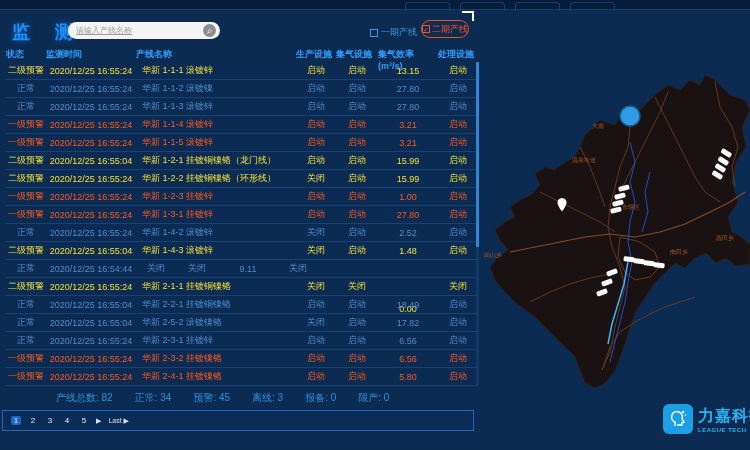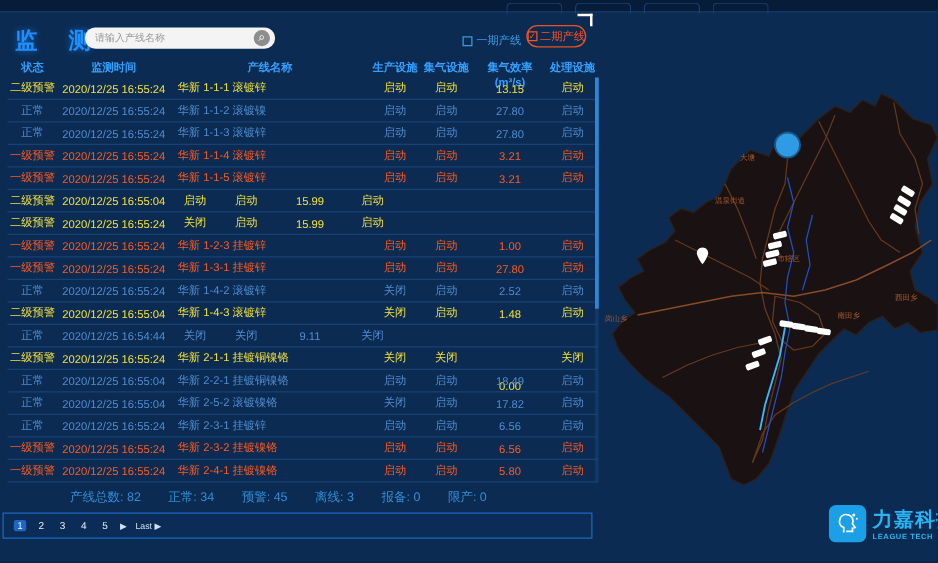--- a/index.html
+++ b/index.html
@@ -7,31 +7,31 @@
   .app { position:relative; width:750px; height:450px; background:#0b2b52; overflow:hidden; }
 
   
   .topstrip { position:absolute; left:0; top:0; width:750px; height:10px; background:#061c38; border-bottom:1px solid #13406e; }
   .toptabs { position:absolute; left:405px; top:2px; display:flex; gap:10px; }
   .toptab { width:45px; height:9px; border:1px solid #1b4f8f; border-bottom:none; border-radius:4px 4px 0 0; opacity:.7; }
 
   
   .title { position:absolute; left:12px; top:20px; font-size:18px; font-weight:bold; color:#1f8fff; letter-spacing:10px; text-shadow:0 0 6px rgba(31,143,255,.6); }
   .search { position:absolute; left:68px; top:22px; width:152px; height:17px; background:#f4f4f4; border-radius:9px; display:flex; align-items:center; padding:0 4px 0 8px; }
-  .search .ph { flex:1; font-size:8px; color:#9a9a9a; overflow:hidden; white-space:nowrap; }
+  .search .ph { flex:1; font-size:8px; color:#9a9a9a; overflow:hidden; white-space:nowrap;text-decoration:underline; }
   .search .mag { width:13px; height:13px; border-radius:50%; background:#8d8d8d; color:#fff; font-size:10px; line-height:13px; text-align:center; }
   .phase1 { position:absolute; left:370px; top:26px; display:flex; align-items:center; gap:3px; font-size:9px; color:#3a9bdf; cursor:pointer; }
   .phase1 .cb { width:8px; height:8px; border:1px solid #3a9bdf; background:transparent; }
   .phase2 { position:absolute; left:421px; top:20px; width:48px; height:18px; border:1px solid #e8531e; border-radius:10px; display:flex; align-items:center; justify-content:center; gap:2px; font-size:9px; color:#ff5122; cursor:pointer; }
   .phase2 .chk { width:8px; height:8px; border:1px solid #ff5122; font-size:7px; line-height:8px; text-align:center; color:#ff5122; }
   .corner { position:absolute; left:462px; top:11px; width:12px; height:10px; border-top:2px solid #fff; border-right:2px solid #fff; }
 
   
   .thead { position:absolute; left:6px; top:48px; width:472px; height:14px; display:flex; }
-  .thead .hc { font-size:9px; font-weight:bold; color:#33a0ff; text-align:center; }
+  .thead .hc { font-size:9px; font-weight:bold; color:#33a0ff; text-align:left; }
   .rows { position:absolute; left:6px; top:62px; width:472px; height:324px; }
   .row { display:flex; height:18px; align-items:center; border-bottom:1px solid rgba(45,110,185,.35); cursor:pointer; }
   .row .c { font-size:9px; text-align:center; white-space:nowrap; overflow:hidden; }
   .row .c.name { text-align:left; padding-left:6px; }
   .row.normal { color:#4f8cd0; }
   .row.warn2  { color:#f2e03a; }
   .row.warn1  { color:#ff5a1e; }
   .scrollbar { position:absolute; left:476px; top:62px; width:3px; height:324px; background:rgba(25,70,125,.5); }
   .scrollbar .thumb { position:absolute; left:0; top:0; width:3px; height:185px; background:#2e86d6; }
 
@@ -143,28 +143,30 @@
         <div class="c" style="width: 90px;">2020/12/25 16:55:24</div>
         <div class="c name" style="width: 160px;">华新 1-1-5 滚镀锌</div>
         <div class="c" style="width: 40px;">启动</div>
         <div class="c" style="width: 42px;">启动</div>
         <div class="c" style="width: 60px;">3.21</div>
         <div class="c" style="width: 40px;">启动</div>
       </div>
       <div class="row warn2">
         <div class="c" style="width: 40px;">二级预警</div>
         <div class="c" style="width: 90px;">2020/12/25 16:55:04</div>
+        <div class="c name" style="width: 160px;">华新 1-2-1 挂镀铜镍铬（龙门线）</div>
         <div class="c" style="width: 40px;">启动</div>
         <div class="c" style="width: 42px;">启动</div>
         <div class="c" style="width: 60px;">15.99</div>
         <div class="c" style="width: 40px;">启动</div>
       </div>
       <div class="row warn2">
         <div class="c" style="width: 40px;">二级预警</div>
         <div class="c" style="width: 90px;">2020/12/25 16:55:24</div>
+        <div class="c name" style="width: 160px;">华新 1-2-2 挂镀铜镍铬（环形线）</div>
         <div class="c" style="width: 40px;">关闭</div>
         <div class="c" style="width: 42px;">启动</div>
         <div class="c" style="width: 60px;">15.99</div>
         <div class="c" style="width: 40px;">启动</div>
       </div>
       <div class="row warn1">
         <div class="c" style="width: 40px;">一级预警</div>
         <div class="c" style="width: 90px;">2020/12/25 16:55:24</div>
         <div class="c name" style="width: 160px;">华新 1-2-3 挂镀锌</div>
         <div class="c" style="width: 40px;">启动</div>

